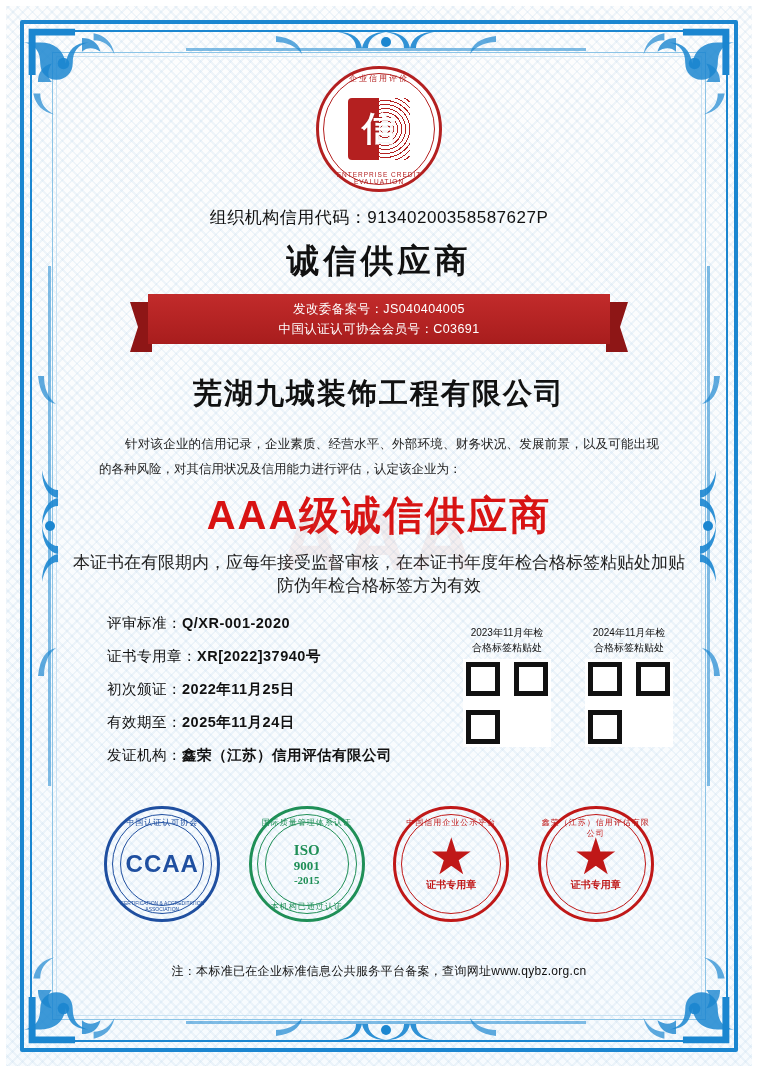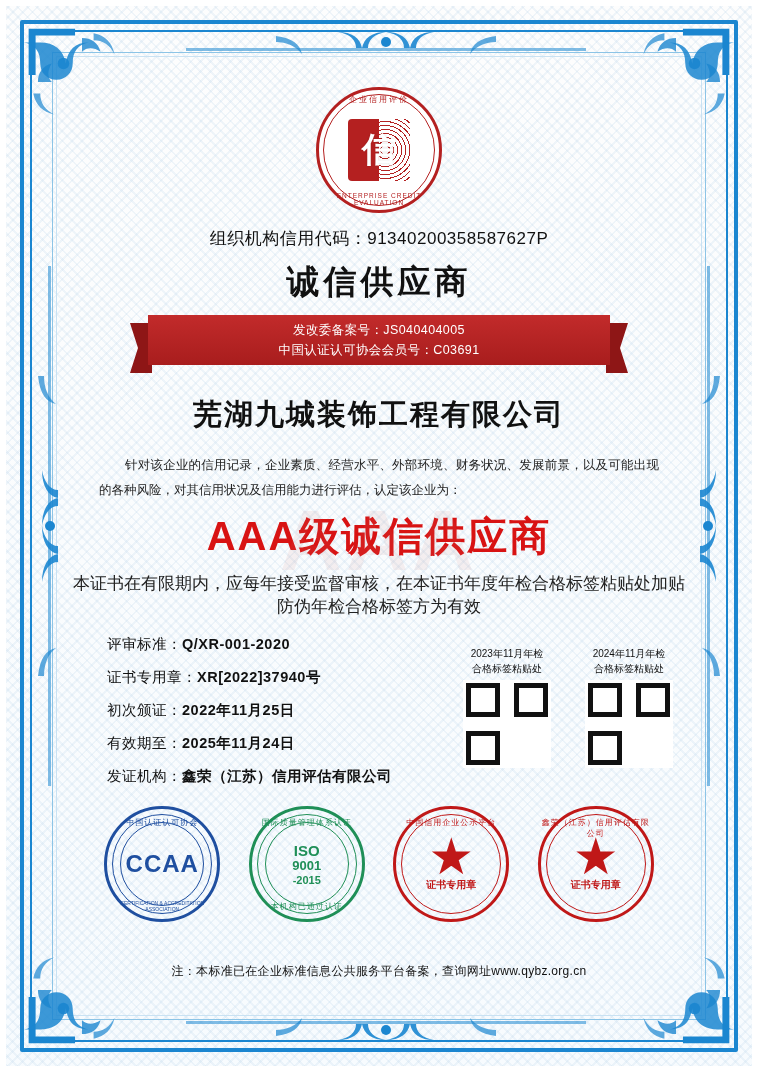--- a/index.html
+++ b/index.html
@@ -59,21 +59,21 @@
   }
   
   .watermark{
     position:absolute;left:50%;top:425px;transform:translateX(-50%);
     font-size:86px;font-weight:bold;color:rgba(200,120,120,.10);
     letter-spacing:4px;pointer-events:none;white-space:nowrap;
   }
 
   
   .logo{
-    margin:21px auto 0;
+    margin:0 auto 0;
     width:126px;height:126px;position:relative;
   }
   .logo .ring{
     position:absolute;inset:0;border-radius:50%;
     border:3px solid #b42020;
     background:#fff;
   }
   .logo .ring2{
     position:absolute;inset:7px;border-radius:50%;
     border:1px solid #b42020;
@@ -180,21 +180,21 @@
   }
   .stamp .txt-top{top:11px;}
   .stamp .txt-bot{bottom:10px;}
   .stamp .center{
     position:absolute;left:50%;top:50%;transform:translate(-50%,-50%);
     text-align:center;color:currentColor;
   }
   .stamp.ccaa{color:#1f4fa0;}
   .stamp.ccaa .center{font-size:24px;font-weight:bold;letter-spacing:1px;}
   .stamp.iso{color:#1f8f57;}
-  .stamp.iso .center{font-size:15px;font-weight:bold;line-height:1.15;}
+  .stamp.iso .center{font-size:15px;font-weight:bold;line-height:1.15;font-family:Liberation Serif, serif;}
   .stamp.iso .center .n{font-size:13px;font-weight:bold;}
   .stamp.iso .center .y{font-size:11px;}
   .stamp.red{color:#c01818;}
   .stamp.red .star{
     font-size:40px;line-height:1;color:#c01818;display:block;margin-bottom:2px;
   }
   .stamp.red .center{font-size:10.5px;font-weight:bold;}
   .stamp.red .sub{font-size:10px;margin-top:2px;}
 
   .footer{

